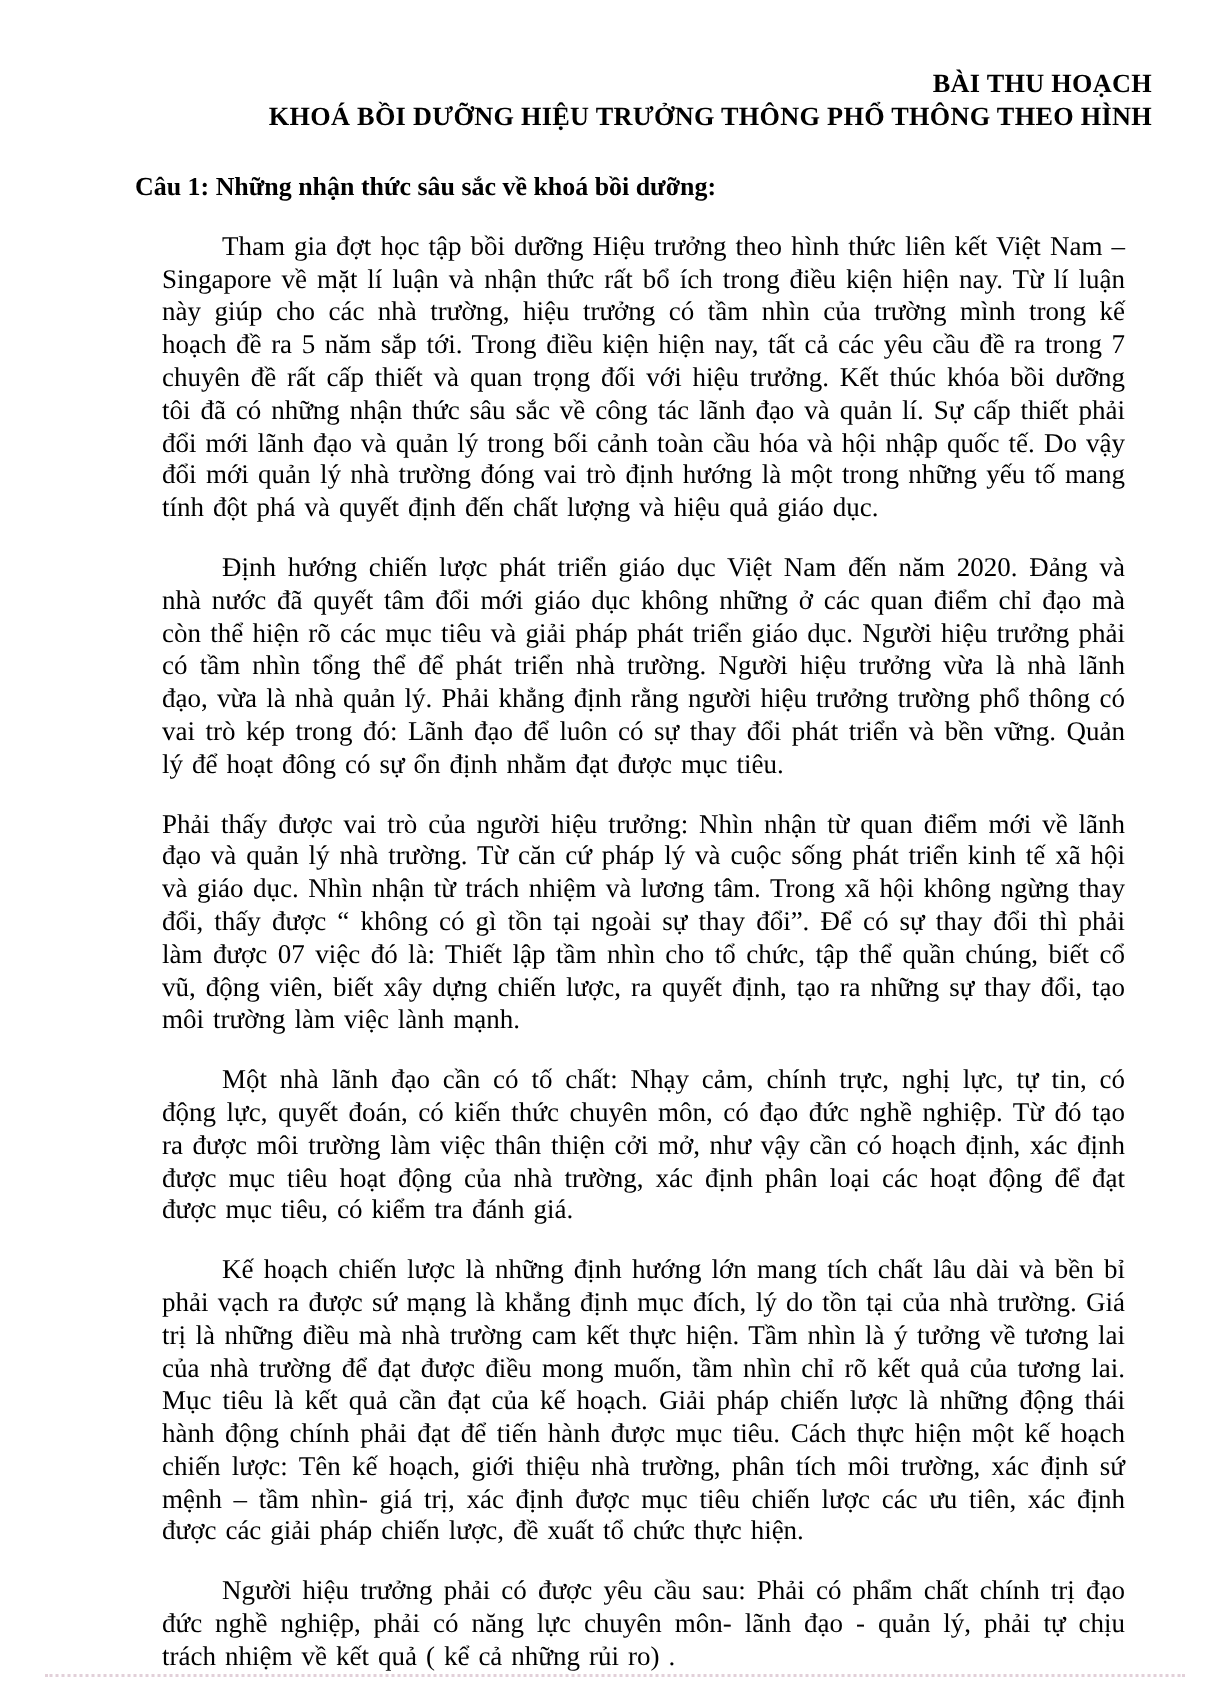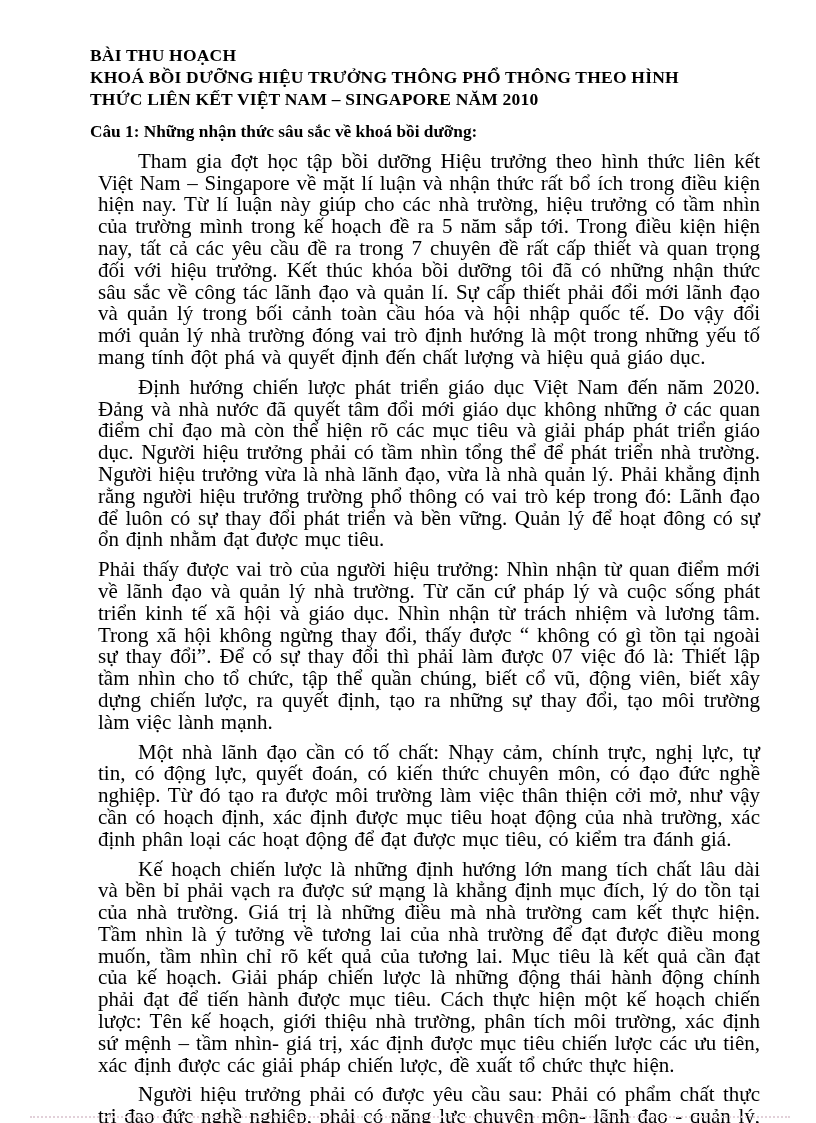--- a/index.html
+++ b/index.html
@@ -17,36 +17,36 @@
   }
   .page {
     position: absolute;
     inset: 0;
     background: #ffffff;
   }
   .content {
     padding: 44px 48px 0 90px; 
   }
   .title-block {
-    text-align: left;
+    text-align: right;
     font-weight: bold;
     font-size: 17.5px;
     line-height: 22px;
     letter-spacing: 0.2px;
   }
   .q-heading {
     font-weight: bold;
     font-size: 17.3px;
     line-height: 21.8px;
-    margin-top: 11px;
+    margin-top: 26px;
     text-align: left;
   }
   p.body-para {
-    margin: 8px;
-    font-size: 21px;
+    margin: 18px;
+    font-size: 18px;
     line-height: 21.8px;
     text-align: justify;
     word-spacing: 1.5px;
   }
   p.indent {
     text-indent: 40px;
   }
   p.no-indent {
     text-indent: 0;
   }
@@ -61,35 +61,34 @@
 </style>
 </head>
 <body>
 
 <div class="page">
   <div class="content">
 
     <div class="title-block">
       <div>BÀI THU HOẠCH</div>
       <div>KHOÁ BỒI DƯỠNG HIỆU TRƯỞNG THÔNG PHỔ THÔNG THEO HÌNH</div>
-      <div>THỨC LIÊN KẾT VIỆT NAM – SINGAPORE NĂM 2010</div>
     </div>
 
     <div class="q-heading">Câu 1: Những nhận thức sâu sắc về khoá bồi dưỡng:</div>
 
     <p class="body-para indent">Tham gia đợt học tập bồi dưỡng Hiệu trưởng theo hình thức liên kết Việt Nam – Singapore về mặt lí luận và nhận thức rất bổ ích trong điều kiện hiện nay. Từ lí luận này giúp cho các nhà trường, hiệu trưởng có tầm nhìn của trường mình trong kế hoạch đề ra 5 năm sắp tới. Trong điều kiện hiện nay, tất cả các yêu cầu đề ra trong 7 chuyên đề rất cấp thiết và quan trọng đối với hiệu trưởng. Kết thúc khóa bồi dưỡng tôi đã có những nhận thức sâu sắc về công tác lãnh đạo và quản lí. Sự cấp thiết phải đổi mới lãnh đạo và quản lý trong bối cảnh toàn cầu hóa và hội nhập quốc tế. Do vậy đổi mới quản lý nhà trường đóng vai trò định hướng là một trong những yếu tố mang tính đột phá và quyết định đến chất lượng và hiệu quả giáo dục.</p>
 
     <p class="body-para indent">Định hướng chiến lược phát triển giáo dục Việt Nam đến năm 2020. Đảng và nhà nước đã quyết tâm đổi mới giáo dục không những ở các quan điểm chỉ đạo mà còn thể hiện rõ các mục tiêu và giải pháp phát triển giáo dục. Người hiệu trưởng phải có tầm nhìn tổng thể để phát triển nhà trường. Người hiệu trưởng vừa là nhà lãnh đạo, vừa là nhà quản lý. Phải khẳng định rằng người hiệu trưởng trường phổ thông có vai trò kép trong đó: Lãnh đạo để luôn có sự thay đổi phát triển và bền vững. Quản lý để hoạt đông có sự ổn định nhằm đạt được mục tiêu.</p>
 
     <p class="body-para no-indent">Phải thấy được vai trò của người hiệu trưởng: Nhìn nhận từ quan điểm mới về lãnh đạo và quản lý nhà trường. Từ căn cứ pháp lý và cuộc sống phát triển kinh tế xã hội và giáo dục. Nhìn nhận từ trách nhiệm và lương tâm. Trong xã hội không ngừng thay đổi, thấy được “ không có gì tồn tại ngoài sự thay đổi”. Để có sự thay đổi thì phải làm được 07 việc đó là: Thiết lập tầm nhìn cho tổ chức, tập thể quần chúng, biết cổ vũ, động viên, biết xây dựng chiến lược, ra quyết định, tạo ra những sự thay đổi, tạo môi trường làm việc lành mạnh.</p>
 
     <p class="body-para indent">Một nhà lãnh đạo cần có tố chất: Nhạy cảm, chính trực, nghị lực, tự tin, có động lực, quyết đoán, có kiến thức chuyên môn, có đạo đức nghề nghiệp. Từ đó tạo ra được môi trường làm việc thân thiện cởi mở, như vậy cần có hoạch định, xác định được mục tiêu hoạt động của nhà trường, xác định phân loại các hoạt động để đạt được mục tiêu, có kiểm tra đánh giá.</p>
 
     <p class="body-para indent">Kế hoạch chiến lược là những định hướng lớn mang tích chất lâu dài và bền bỉ phải vạch ra được sứ mạng là khẳng định mục đích, lý do tồn tại của nhà trường. Giá trị là những điều mà nhà trường cam kết thực hiện. Tầm nhìn là ý tưởng về tương lai của nhà trường để đạt được điều mong muốn, tầm nhìn chỉ rõ kết quả của tương lai. Mục tiêu là kết quả cần đạt của kế hoạch. Giải pháp chiến lược là những động thái hành động chính phải đạt để tiến hành được mục tiêu. Cách thực hiện một kế hoạch chiến lược: Tên kế hoạch, giới thiệu nhà trường, phân tích môi trường, xác định sứ mệnh – tầm nhìn- giá trị, xác định được mục tiêu chiến lược các ưu tiên, xác định được các giải pháp chiến lược, đề xuất tổ chức thực hiện.</p>
 
-    <p class="body-para indent">Người hiệu trưởng phải có được yêu cầu sau: Phải có phẩm chất thực trị đạo đức nghề nghiệp, phải có năng lực chuyên môn- lãnh đạo - quản lý, phải tự chịu trách nhiệm về kết quả ( kể cả những rủi ro) .</p>
+    <p class="body-para indent">Người hiệu trưởng phải có được yêu cầu sau: Phải có phẩm chất chính trị đạo đức nghề nghiệp, phải có năng lực chuyên môn- lãnh đạo - quản lý, phải tự chịu trách nhiệm về kết quả ( kể cả những rủi ro) .</p>
 
     <p class="body-para indent">Nguồn lực của nhà trường là tập hợp các yếu tố bao gồm:  Nguồn khẳng lực, nguồn tài lực, nguồn vật lực, nguồn tiềm lực, nguồn tin lực.</p>
 
   </div>
 
   <div class="page-break-line"></div>
 </div>
 
 </body></html>

